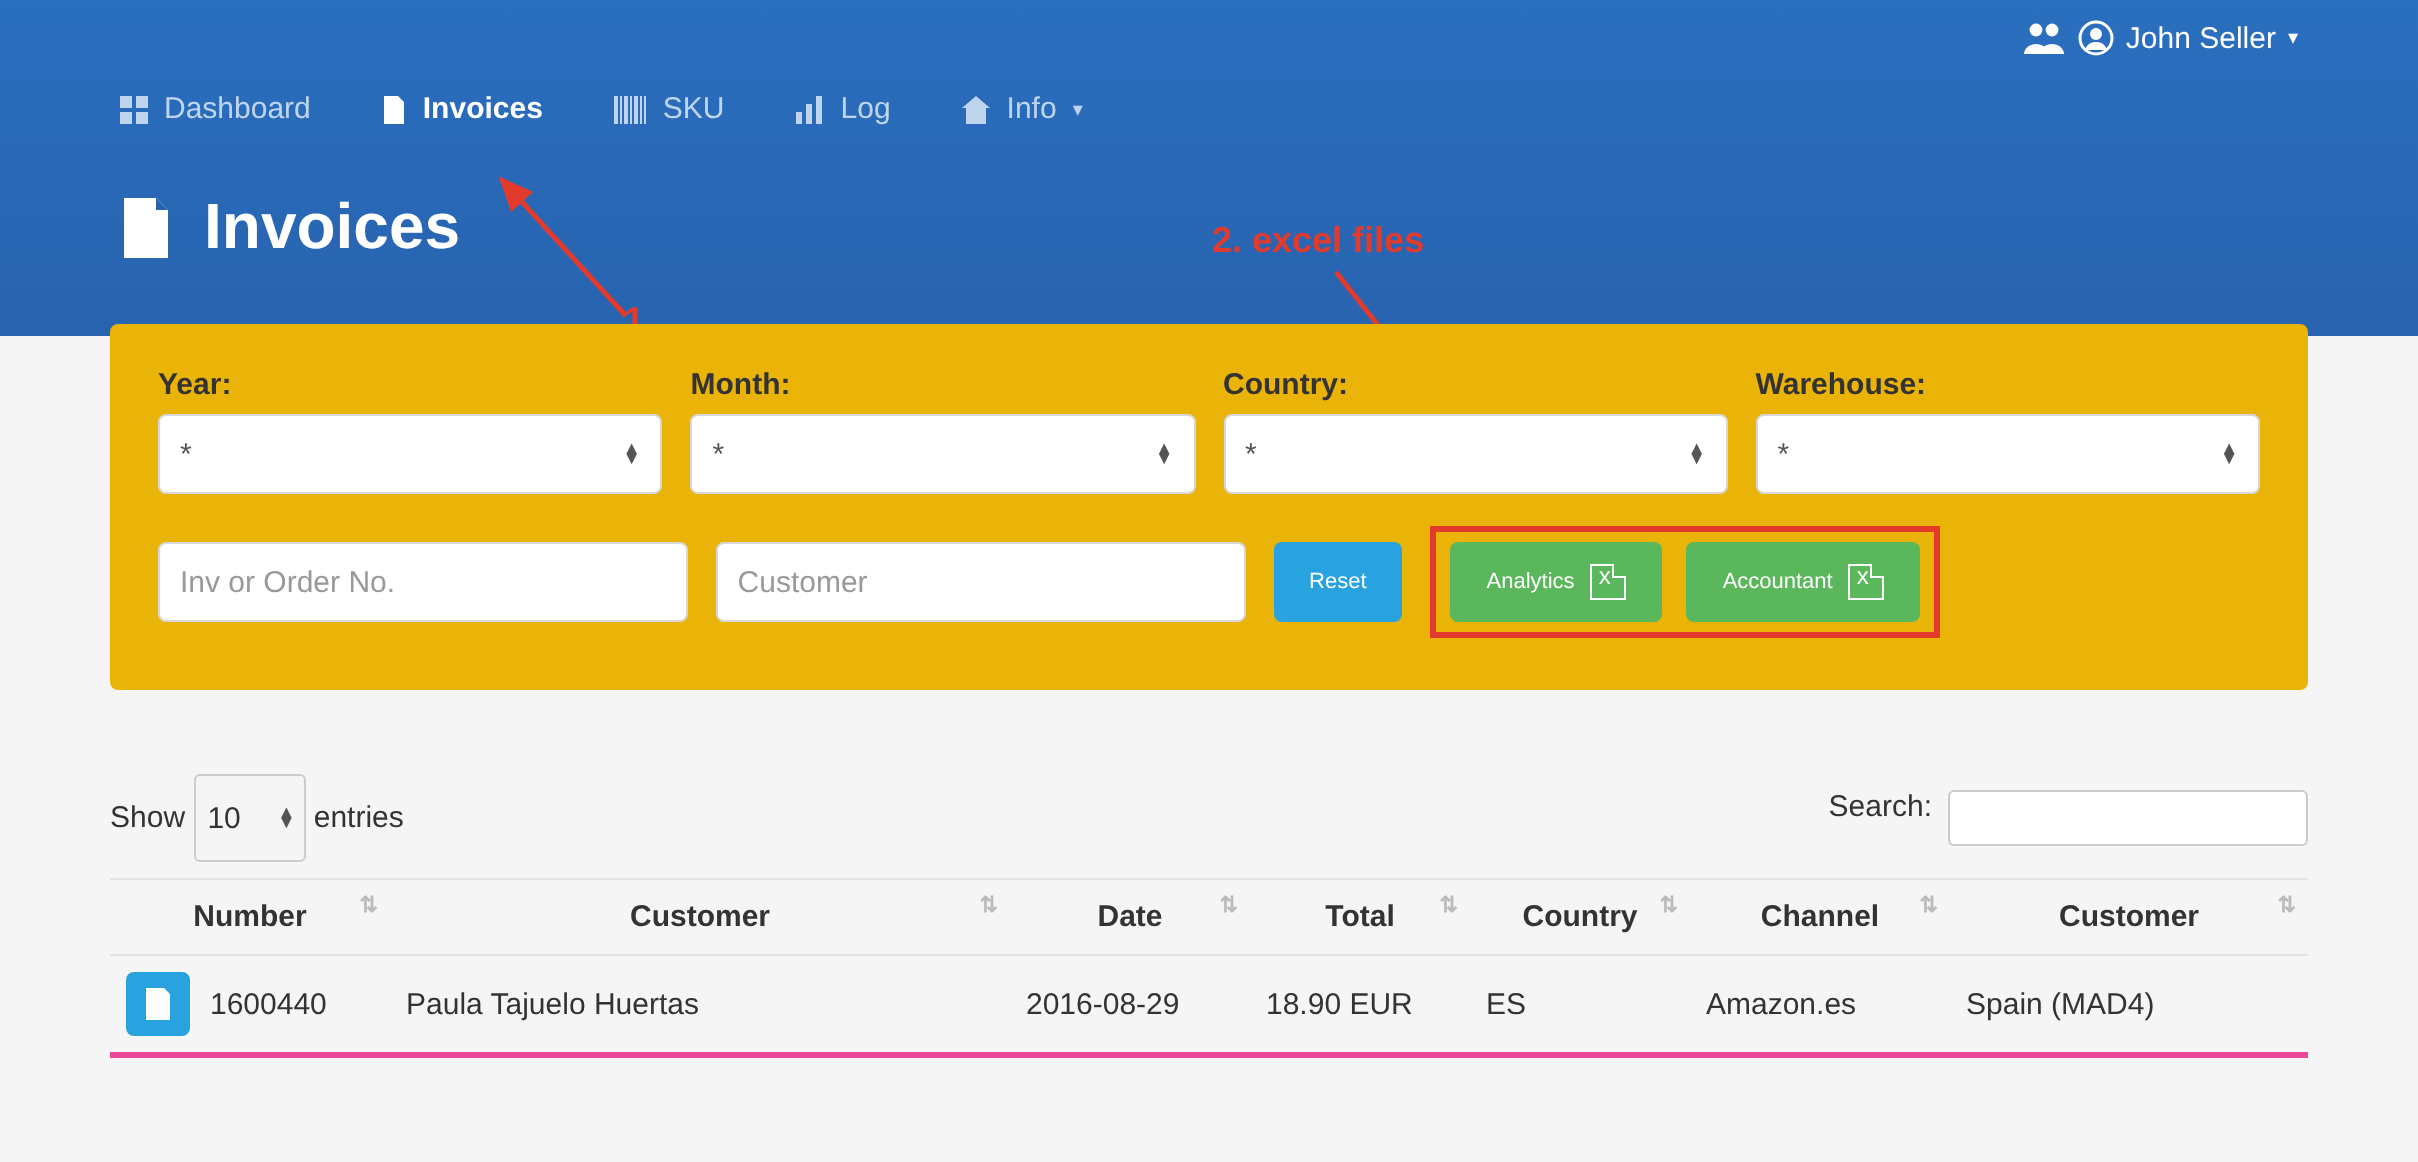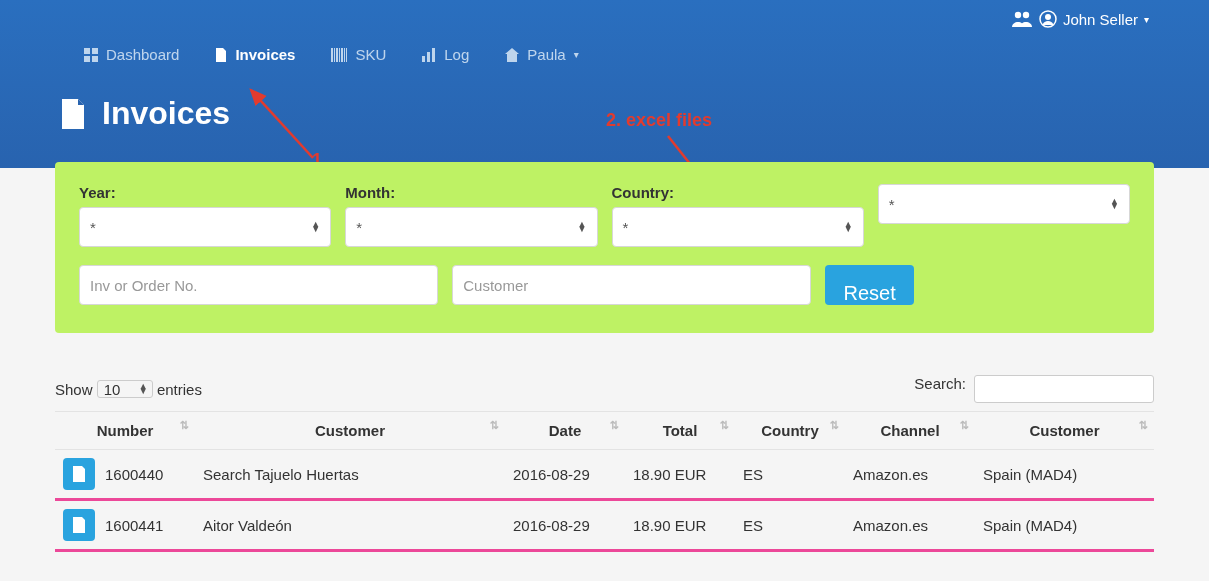--- a/index.html
+++ b/index.html
@@ -3,44 +3,44 @@
 <meta charset="utf-8">
 <style>
   * { box-sizing: border-box; margin: 0; padding: 0; }
   body { font-family: -apple-system, BlinkMacSystemFont, "Segoe UI", Helvetica, Arial, sans-serif; background: #f5f5f5; color: #333; width: 1209px; }
   .header { background: linear-gradient(#2a6fbf, #2863af); color: #fff; }
   .topbar { display: flex; align-items: center; padding: 10px 60px 4px 60px; }
   .logo { font-size: 28px; font-weight: 700; font-style: italic; letter-spacing: 1px; color: #fff; position: relative; }
   .logo .dot { color: #f5c518; font-style: normal; position: relative; top: -6px; }
   .spacer { flex: 1; }
   .user-area { display: flex; align-items: flex-start; gap: 6px; color: #fff; font-size: 15px; }
-  .nav { display: flex; gap: 36px; padding: 14px 60px 10px 60px; color: #dbe8f5; font-size: 15px; margin-left: 24px; }
+  .nav { display: flex; gap: 36px; padding: 14px 60px 10px 60px; color: #dbe8f5; font-size: 15px; }
   .nav-item { display: flex; align-items: center; gap: 8px; color: #cfe1f3; cursor: pointer; opacity: 0.9; }
   .nav-item.active { color: #fff; font-weight: 600; opacity: 1; }
   .page-title-wrap { display: flex; align-items: center; gap: 16px; padding: 22px 60px 36px 60px; color: #fff; position: relative; }
   .page-title { font-size: 32px; font-weight: 700; }
-  .panel { background: #bef264; margin: 0 55px; border-radius: 4px; padding: 22px 24px 28px 24px; position: relative; top: -6px; }
+  .panel { background: #eab308; margin: 0 55px; border-radius: 4px; padding: 22px 24px 28px 24px; position: relative; top: -6px; }
   .filters-row { display: flex; gap: 14px; }
   .filter-col { flex: 1; display: flex; flex-direction: column; gap: 6px; }
   .filter-label { font-weight: 600; font-size: 15px; color: #333; }
   .select, .input { height: 40px; border: 1px solid #d7d7d7; border-radius: 4px; padding: 0 10px; font-size: 15px; background: #fff; color: #555; display: flex; align-items: center; justify-content: space-between; }
   .select-caret { display: flex; flex-direction: column; line-height: 5px; font-size: 9px; color: #555; }
   .filters-row2 { display: flex; gap: 14px; margin-top: 18px; align-items: center; }
   .input::placeholder { color: #999; }
-  .btn { height: 40px; border: none; border-radius: 4px; padding: 0 18px; font-size: 20px; cursor: pointer; display: flex; align-items: flex-end; gap: 8px; color: #fff; }
+  .btn { height: 40px; border: none; border-radius: 4px; padding: 0 18px; font-size: 11px; cursor: pointer; display: flex; align-items: center; gap: 8px; color: #fff; }
   .btn-blue { background: #29a3df; }
   .btn-green { background: #5bb75b; }
   .excel-icon { width: 18px; height: 18px; border: 1.5px solid #fff; position: relative; display: inline-block; }
   .excel-icon::before { content: "x"; position: absolute; left: 3px; top: -2px; font-size: 12px; color: #fff; }
   .excel-icon-ear { position: absolute; right: -1px; top: -1px; width: 7px; height: 7px; background: #5bb75b; border-left: 1.5px solid #fff; border-bottom: 1.5px solid #fff; }
   .red-box { position: absolute; border: 3px solid #e23b2e; pointer-events: none; }
   .anno { position: absolute; color: #e23b2e; font-weight: 600; font-size: 18px; pointer-events: none; }
   .table-wrap { margin: 36px 55px 0 55px; }
   .table-top { display: flex; align-items: center; justify-content: space-between; font-size: 15px; color: #333; margin-bottom: 8px; }
-  .entries-sel { border: 1px solid #ccc; height: 18px; padding: 0 18px 0 6px; border-radius: 3px; position: relative; display: inline-flex; align-items: center; min-width: 56px; }
+  .entries-sel { border: 1px solid #ccc; height: 44px; padding: 0 18px 0 6px; border-radius: 3px; position: relative; display: inline-flex; align-items: center; min-width: 56px; }
   .search-box { border: 1px solid #ccc; height: 28px; width: 180px; border-radius: 3px; }
   table { width: 100%; border-collapse: collapse; font-size: 15px; }
   th { text-align: center; padding: 10px 8px; border-top: 1px solid #e3e3e3; border-bottom: 1px solid #e3e3e3; font-weight: 600; color: #333; position: relative; }
   th .sort { position: absolute; right: 6px; top: 10px; color: #bbb; font-size: 11px; line-height: 6px; }
   td { padding: 8px 8px; border-bottom: 3px solid #ec4899; color: #333; vertical-align: middle; }
   .doc-btn { width: 32px; height: 32px; background: #29a3df; border-radius: 4px; display: inline-flex; align-items: center; justify-content: center; margin-right: 6px; }
   .num-cell { display: flex; align-items: center; gap: 4px; }
   svg { display: block; }
   .arrow-svg { position: absolute; pointer-events: none; }
 </style>
@@ -104,21 +104,21 @@
           <rect x="0" y="8" width="3" height="6"></rect>
           <rect x="5" y="4" width="3" height="10"></rect>
           <rect x="10" y="0" width="3" height="14"></rect>
         </svg>
       <span>Log</span>
     </div>
     <div class="nav-item">
       <svg width="14" height="14" viewBox="0 0 14 14" fill="#cfe1f3">
           <path d="M7 0l7 6h-2v8H2V6H0z"></path>
         </svg>
-      <span>Paula</span>
+      <span>Info</span>
       <span style="font-size:10px">▾</span>
     </div>
   </div>
 
   <div class="page-title-wrap">
     <svg width="26" height="30" viewBox="0 0 26 30" fill="#fff">
         <path d="M2 0h16l6 6v24H2z"></path>
         <path d="M18 0v6h6" fill="#2863af"></path>
       </svg>
     <div class="page-title">Invoices</div>
@@ -164,33 +164,49 @@
         </div>
       </div>
       <div class="filter-col">
         <div class="filter-label">Country:</div>
         <div class="select">
           <span>*</span>
           <span class="select-caret">▲<br>▼</span>
         </div>
       </div>
       <div class="filter-col">
+        <div class="filter-label">Warehouse:</div>
         <div class="select">
           <span>*</span>
           <span class="select-caret">▲<br>▼</span>
         </div>
       </div>
     </div>
 
     <div class="filters-row2">
       <input class="input" style="flex: 1 1 0%;" placeholder="Inv or Order No.">
       <input class="input" style="flex: 1 1 0%;" placeholder="Customer">
       <button class="btn btn-blue">
           <span>Reset</span>
         </button>
+      <div style="position:relative; display:flex; gap:12px; padding:6px 10px">
+        <div class="red-box" style="left:0; top:-2px; right:0; bottom:-2px"></div>
+        <button class="btn btn-green">
+          <span>Analytics</span>
+          <span class="excel-icon">
+              <span class="excel-icon-ear"></span>
+            </span>
+        </button>
+        <button class="btn btn-green">
+          <span>Accountant</span>
+          <span class="excel-icon">
+              <span class="excel-icon-ear"></span>
+            </span>
+        </button>
+      </div>
       <div style="flex:0.6"></div>
     </div>
   </div>
 </div>
 
 <div class="table-wrap">
   <div class="table-top">
     <div>
       <span>Show</span>
       <span class="entries-sel">
@@ -222,39 +238,21 @@
         <td>
             <div class="num-cell">
               <span class="doc-btn">
                 <svg width="14" height="16" viewBox="0 0 14 16" fill="#fff">
                   <path d="M1 0h9l3 3v13H1z"></path>
                 </svg>
               </span>
               <span>1600440</span>
             </div>
           </td>
-        <td>Search Tajuelo Huertas</td>
-        <td>2016-08-29</td>
-        <td>18.90 EUR</td>
-        <td>ES</td>
-        <td>Amazon.es</td>
-        <td>Spain (MAD4)</td>
-      </tr>
-      <tr>
-        <td>
-            <div class="num-cell">
-              <span class="doc-btn">
-                <svg width="14" height="16" viewBox="0 0 14 16" fill="#fff">
-                  <path d="M1 0h9l3 3v13H1z"></path>
-                </svg>
-              </span>
-              <span>1600441</span>
-            </div>
-          </td>
-        <td>Aitor Valdeón</td>
+        <td>Paula Tajuelo Huertas</td>
         <td>2016-08-29</td>
         <td>18.90 EUR</td>
         <td>ES</td>
         <td>Amazon.es</td>
         <td>Spain (MAD4)</td>
       </tr>
     </tbody>
   </table>
 </div>
 

